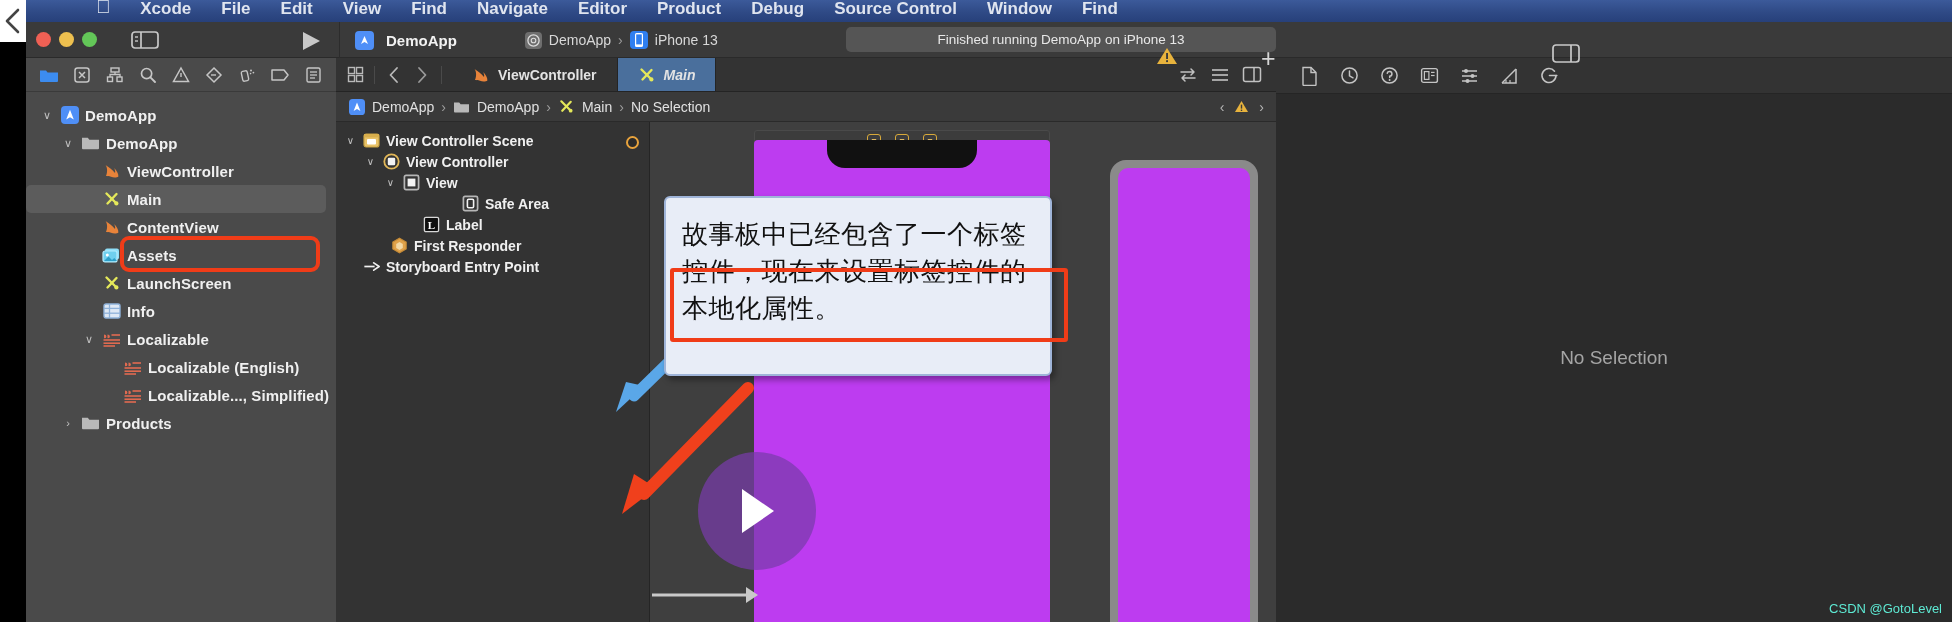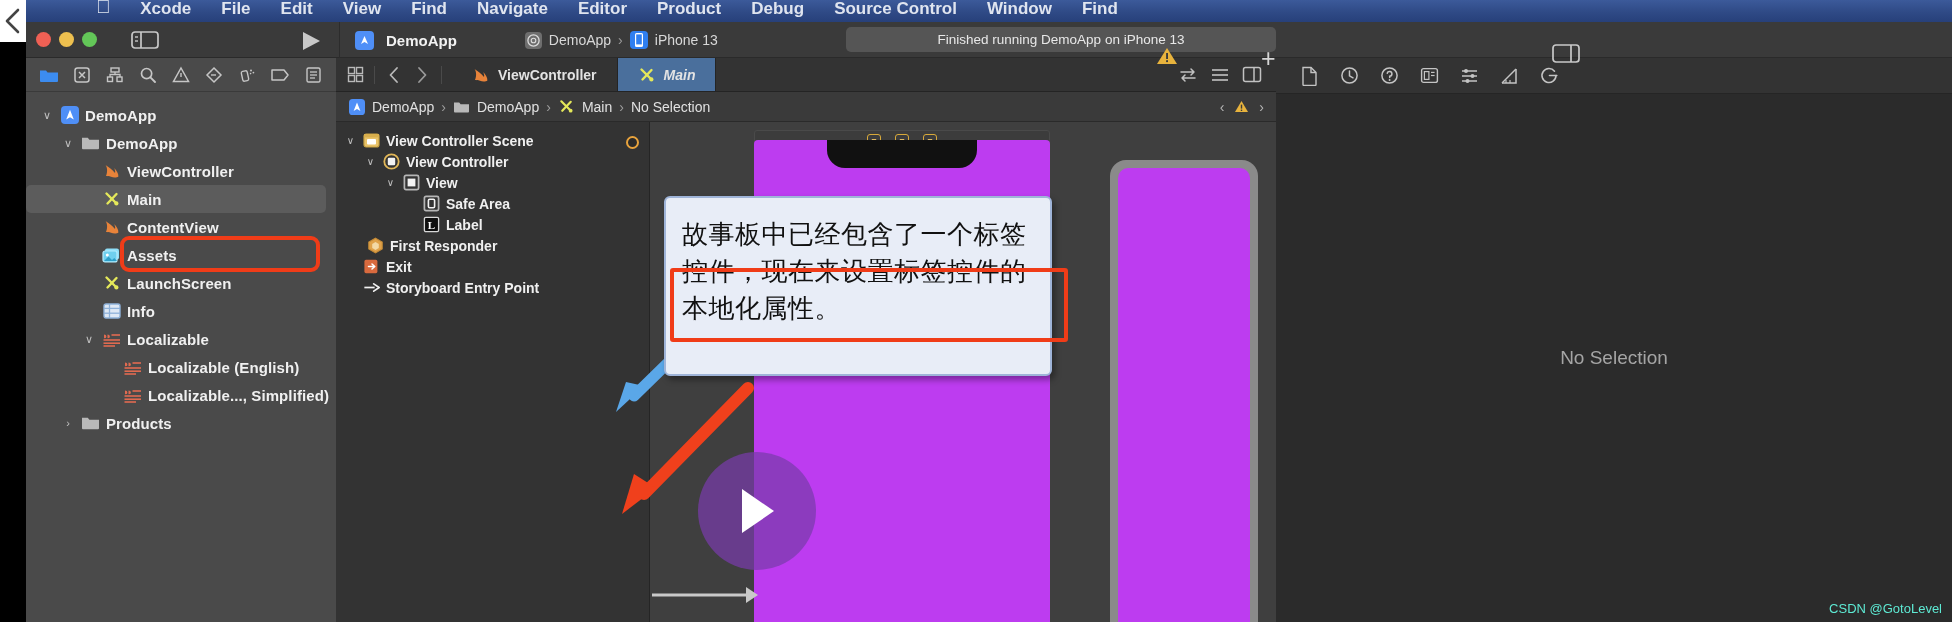--- a/index.html
+++ b/index.html
@@ -627,63 +627,53 @@
             <div class="orow" style="padding-left: 48px;">
               <span class="tw">∨</span>
               <span class="oic">
                 <svg width="17" height="17" viewBox="0 0 17 17">
                   <rect x="1.4" y="1.4" width="14.2" height="14.2" rx="1.6" stroke="#b6b6b6" stroke-width="1.7" fill="none"></rect>
                   <rect x="4.6" y="4.6" width="7.8" height="7.8" fill="#f2f2f2"></rect>
                 </svg>
               </span>
               <span class="olbl">View</span>
             </div>
-            <div class="orow" style="padding-left: 68px;">
+            <div class="orow" style="padding-left: 107px;">
               <span class="tw hidden">∨</span>
               <span class="oic">
                 <svg width="17" height="17" viewBox="0 0 17 17">
                   <rect x="1.4" y="1.4" width="14.2" height="14.2" rx="1.6" stroke="#b6b6b6" stroke-width="1.7" fill="none"></rect>
                   <rect x="5.4" y="4.2" width="6.2" height="8.6" rx="1.2" stroke="#f2f2f2" stroke-width="1.6" fill="none"></rect>
                 </svg>
               </span>
               <span class="olbl">Safe Area</span>
             </div>
             <div class="orow" style="padding-left: 68px;">
               <span class="tw hidden">∨</span>
               <span class="oic">
                 <svg width="17" height="17" viewBox="0 0 17 17">
                   <rect x="1.4" y="1.4" width="14.2" height="14.2" rx="1.4" fill="#0e0e0e" stroke="#d8d8d8" stroke-width="1.3"></rect>
                   <text x="8.5" y="12.6" font-size="11" font-family="Liberation Serif, serif" font-weight="bold" fill="#fff" text-anchor="middle">L</text>
                 </svg>
               </span>
               <span class="olbl">Label</span>
             </div>
-            <div class="orow" style="padding-left: 12px;">
+            <div class="orow" style="padding-left: 12px; margin-left: 24px;">
               <span class="tw hidden">∨</span>
               <span class="oic">
                 <svg width="17" height="17" viewBox="0 0 17 17">
                   <path d="M8.5 1.2 L15.2 5 V12 L8.5 15.8 L1.8 12 V5 Z" fill="#e0a24a" stroke="#c48a36" stroke-width="1.1"></path>
                   <path d="M8.5 5 L11.8 7 V11 L8.5 13 L5.2 11 V7 Z" fill="#f3d9a6"></path>
                 </svg>
               </span>
               <span class="olbl">First Responder</span>
             </div>
             <div class="orow" style="padding-left: 8px;">
               <span class="tw hidden">∨</span>
               <span class="oic">
-                <svg width="17" height="17" viewBox="0 0 17 17">
-                  <rect x="1.4" y="1.8" width="13" height="13.4" rx="1.6" fill="#d96a3e"></rect>
-                  <path d="M5.5 8.5 H11.5 M9 6 L11.8 8.5 L9 11" stroke="#fff" stroke-width="1.5" fill="none" stroke-linecap="round" stroke-linejoin="round"></path>
-                </svg>
-              </span>
-              <span class="olbl">Exit</span>
-            </div>
-            <div class="orow" style="padding-left: 8px;">
-              <span class="tw hidden">∨</span>
-              <span class="oic">
                 <svg width="19" height="15" viewBox="0 0 19 15">
                   <line x1="1.5" y1="7.5" x2="13" y2="7.5" stroke="#f2f2f2" stroke-width="1.9"></line>
                   <path d="M12 3.4 L18 7.5 L12 11.6" stroke="#f2f2f2" stroke-width="1.9" fill="none" stroke-linecap="round" stroke-linejoin="round"></path>
                 </svg>
               </span>
               <span class="olbl">Storyboard Entry Point</span>
             </div>
           </div>
       </div>
 

